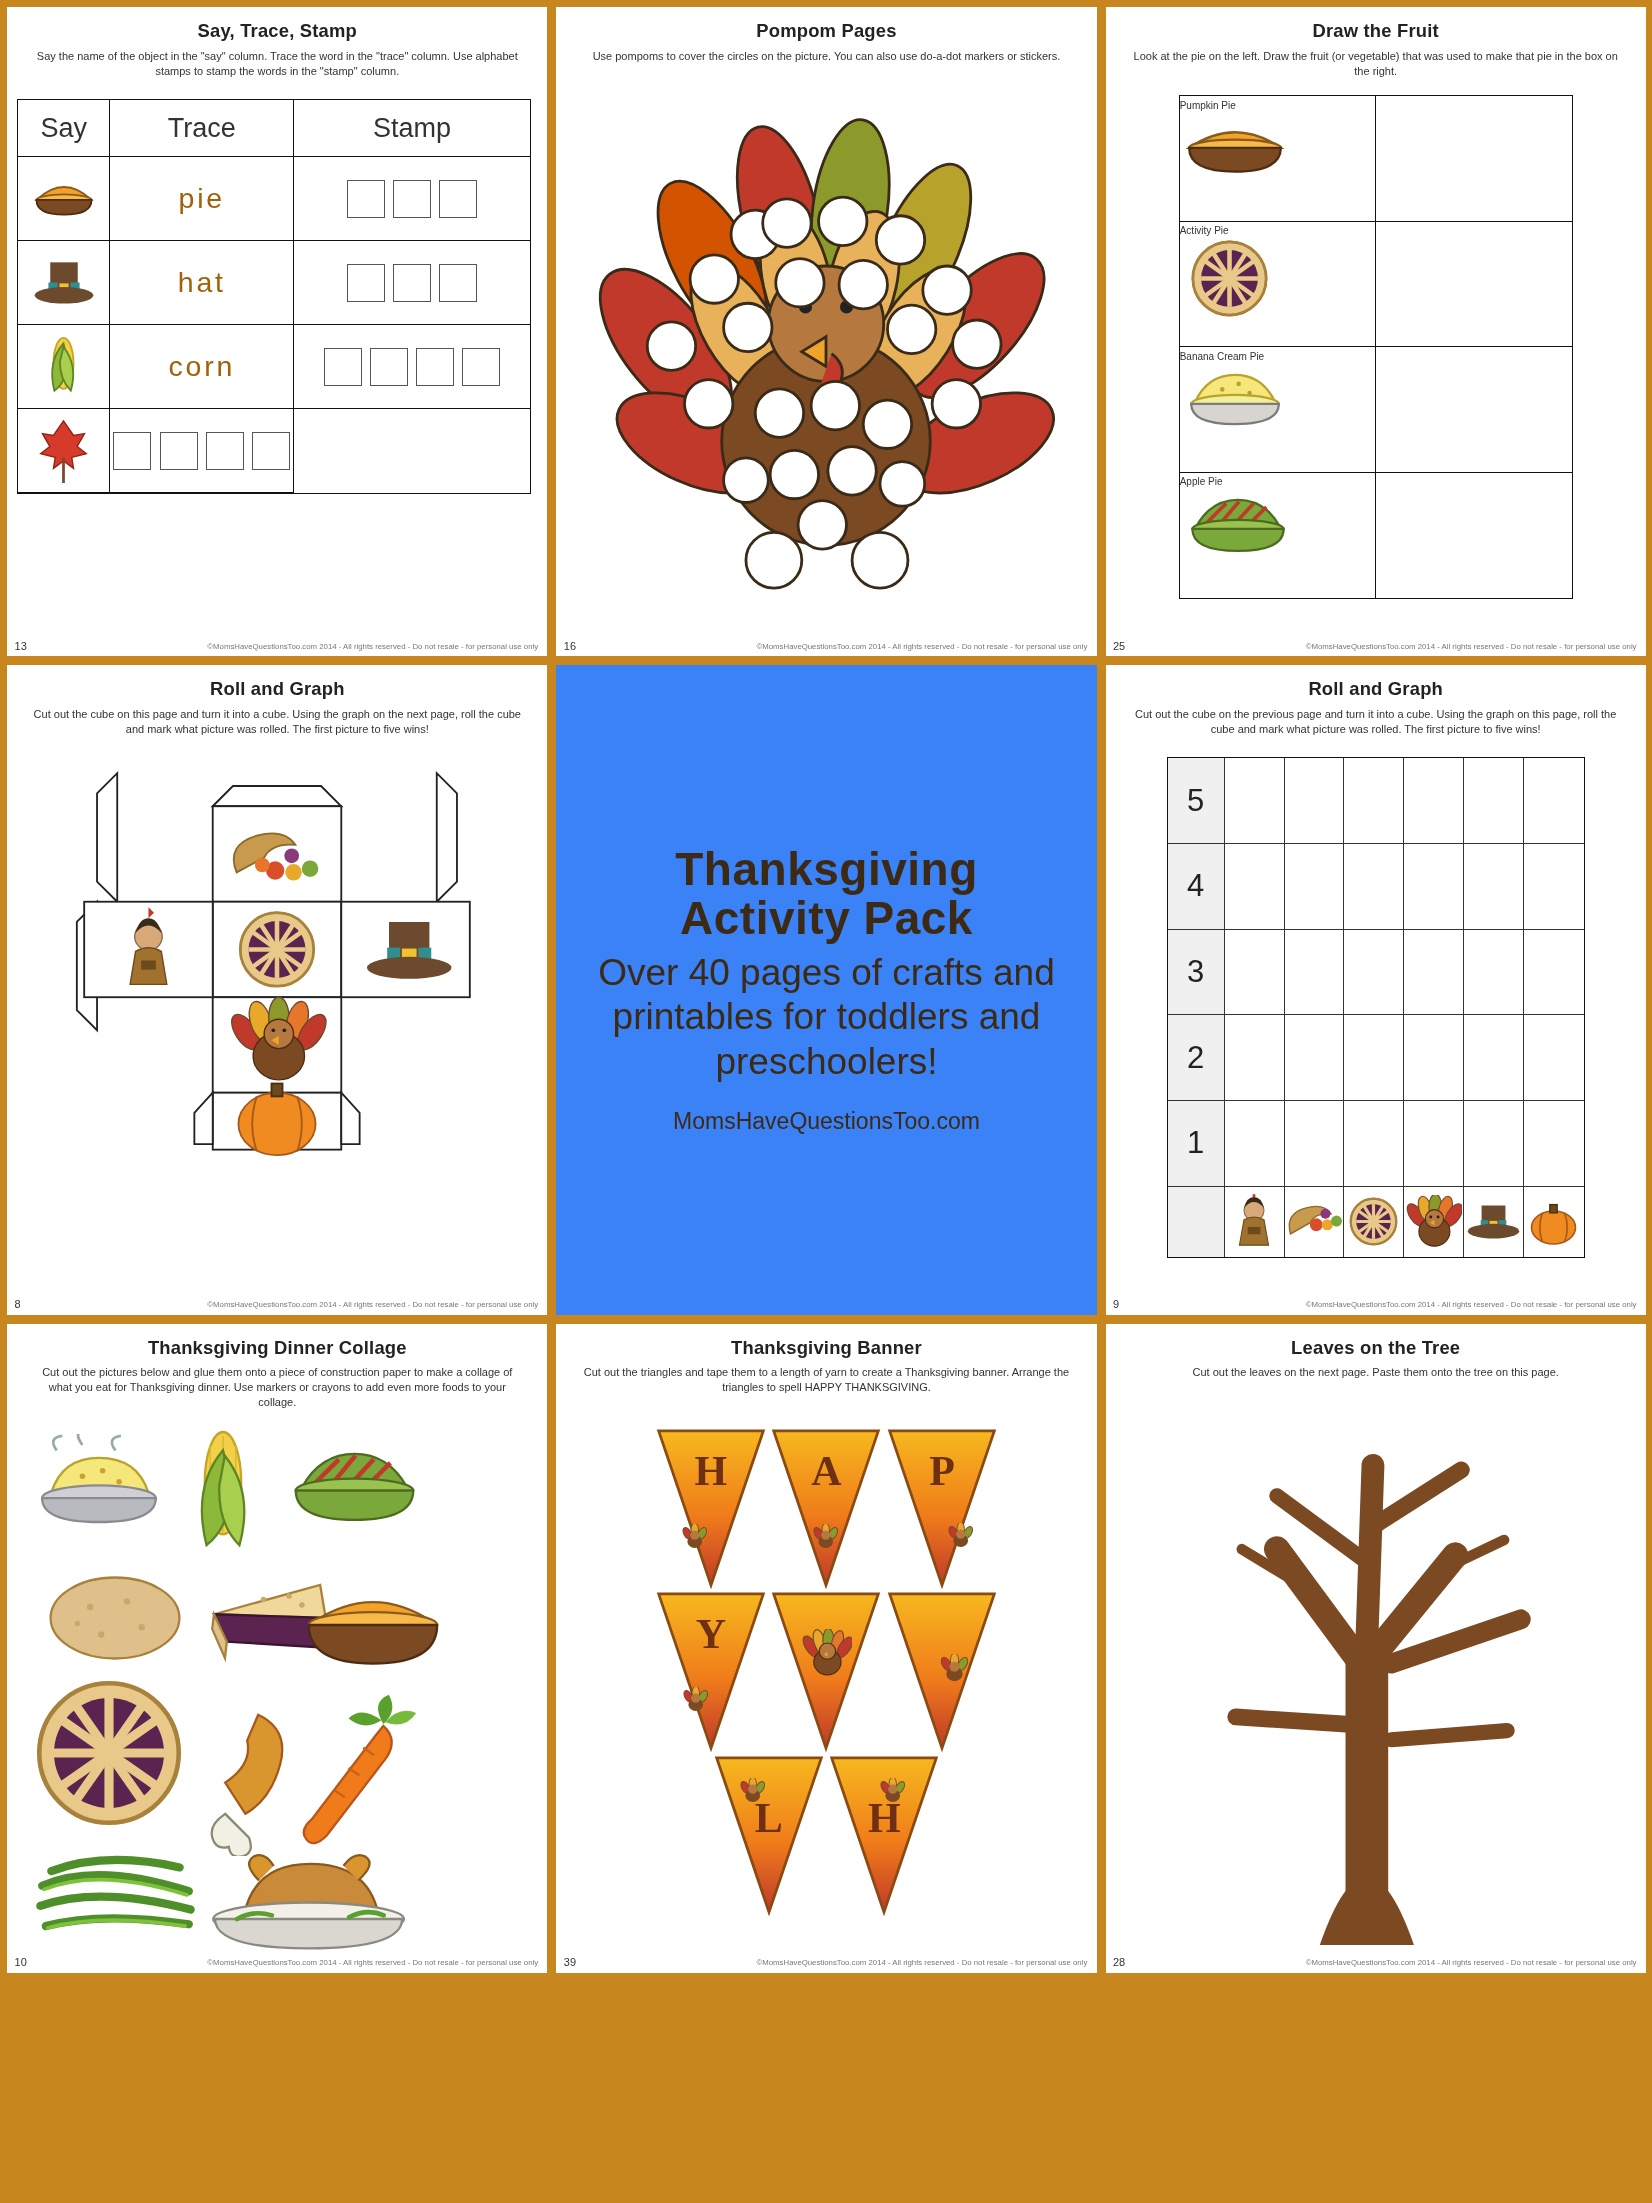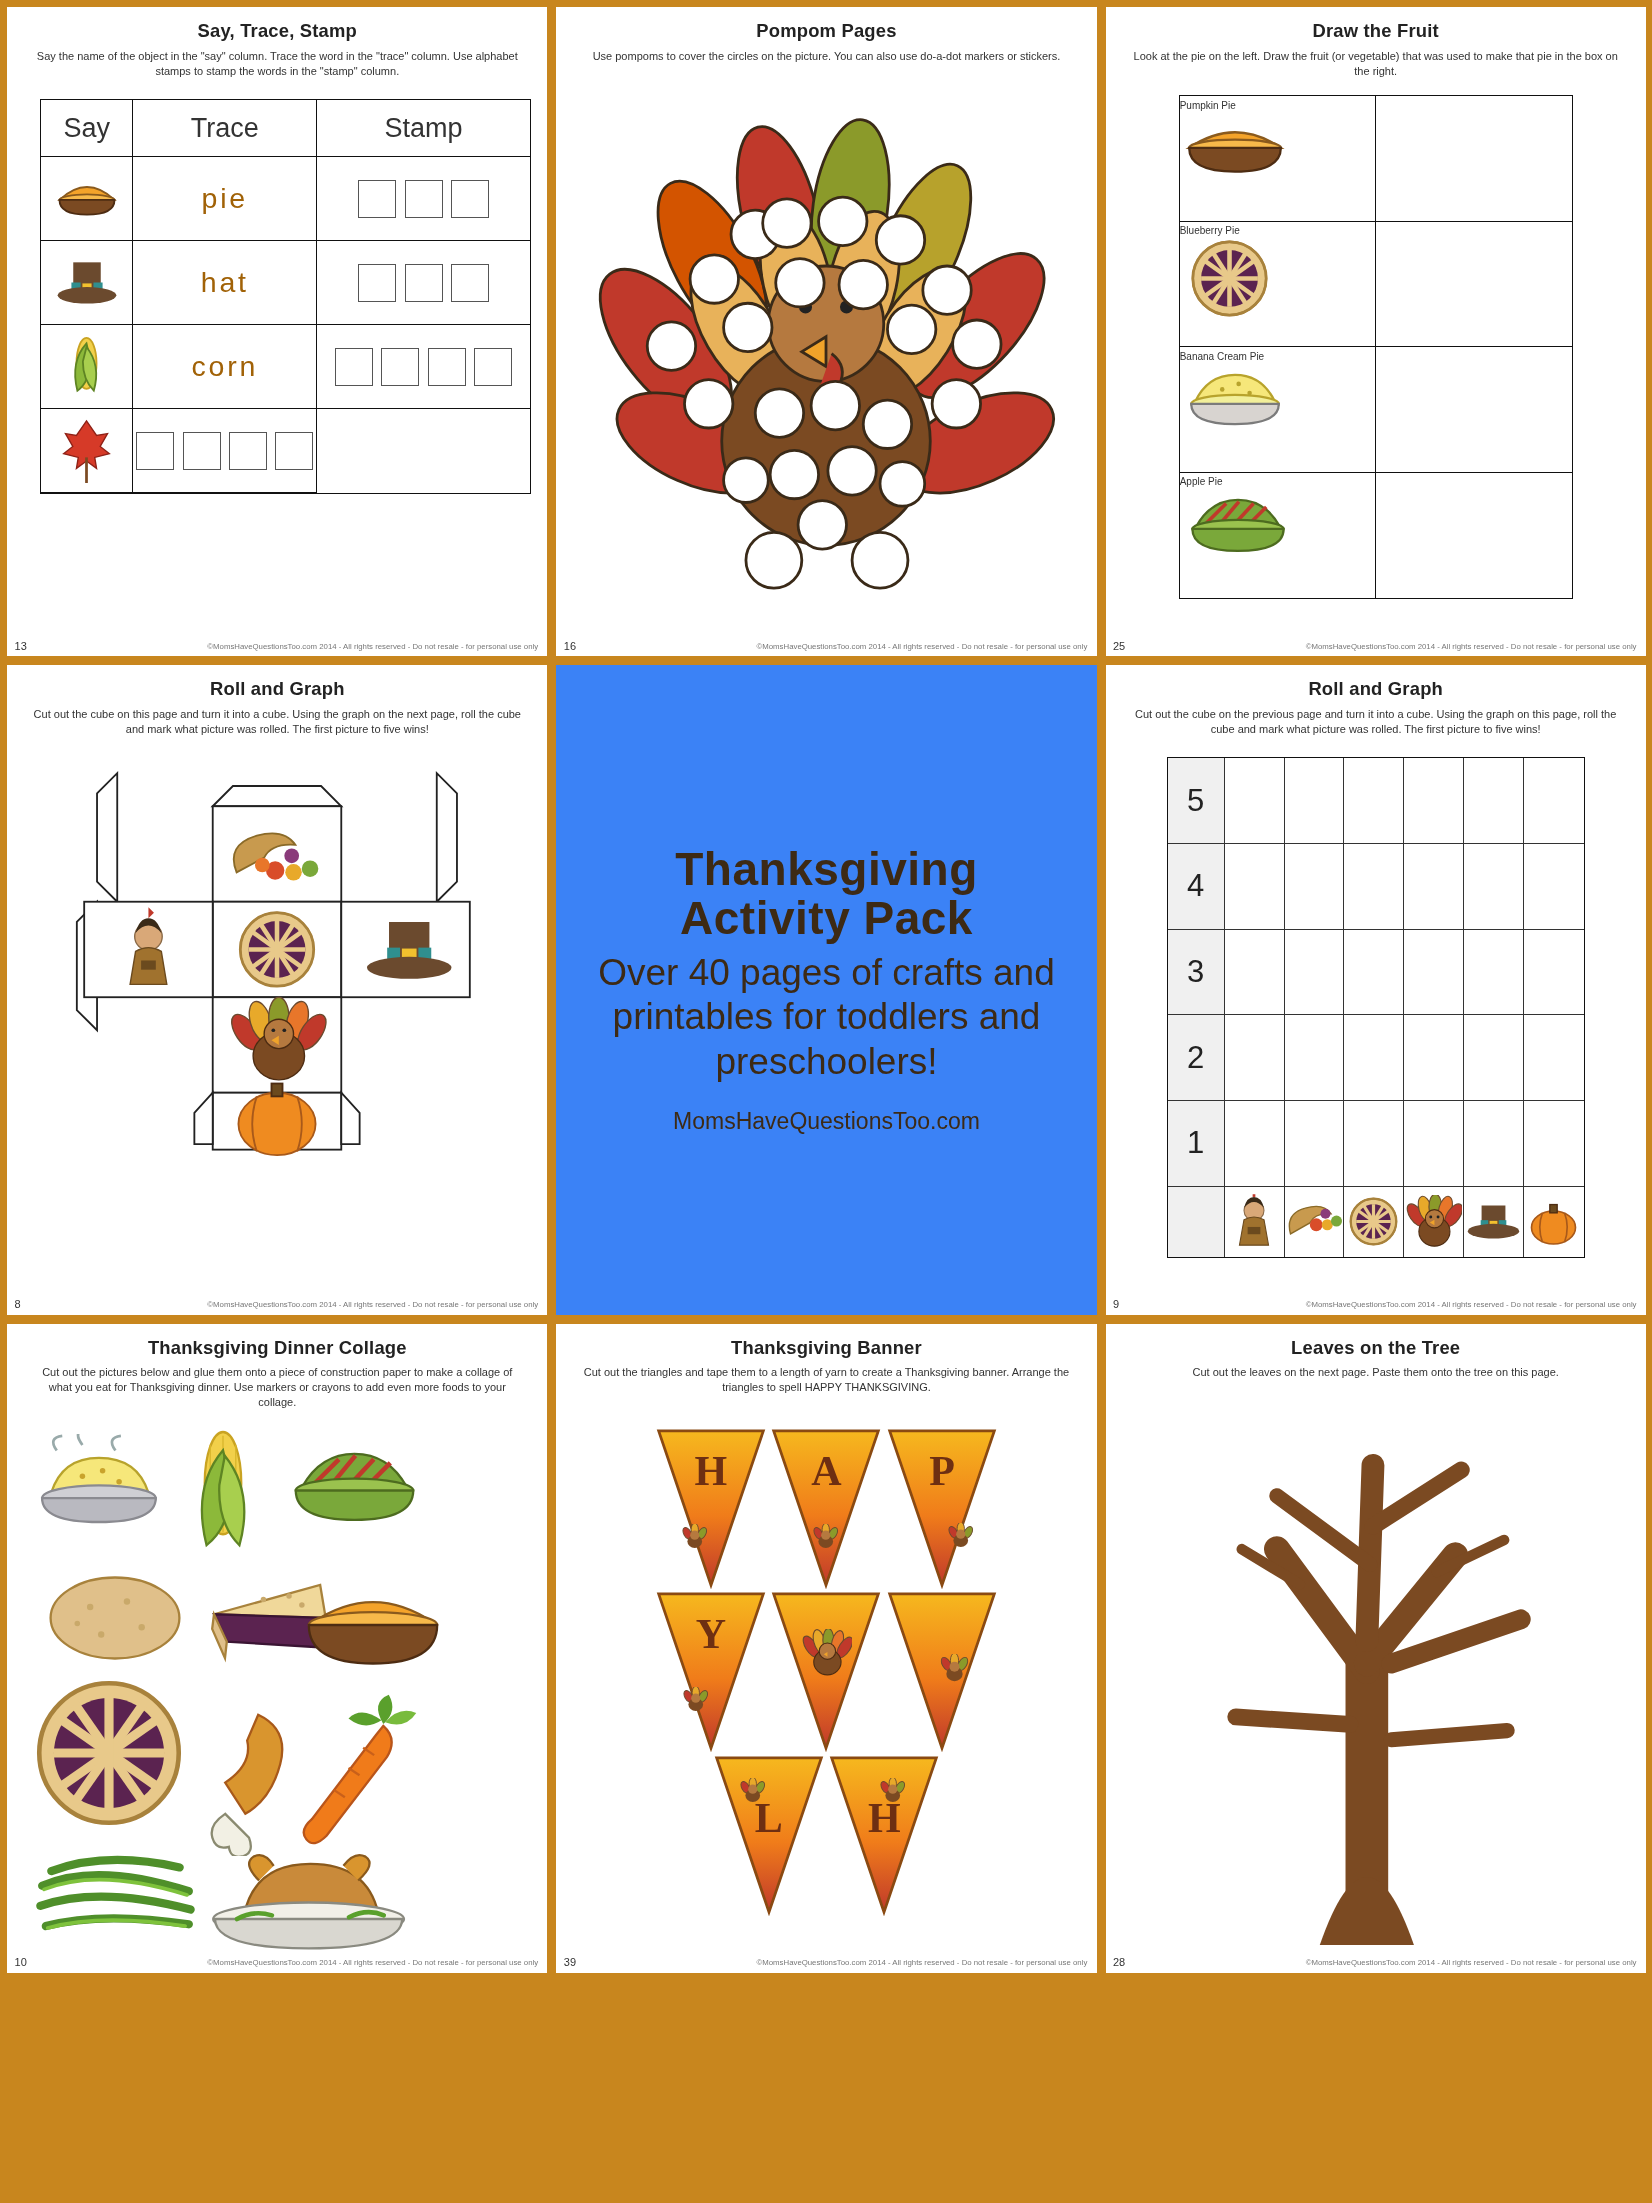--- a/index.html
+++ b/index.html
@@ -50,21 +50,21 @@
   .copyright {
     position:absolute;
     right:9.2px; bottom:5.5px;
     font-size:7.8px;
     color:#777;
     white-space:nowrap;
   }
 
   
   .sts-table {
-    position:absolute; left:33px; top:92px; right:16.5px;
+    position:absolute; left:10px; top:92px; right:16.5px;
     border:1.8px solid #111;
     display:grid;
     grid-template-columns: 92px 184px 1fr;
     grid-template-rows: 57px 84px 84px 84px 84px;
   }
   .sts-table > div {
     border-right:1.8px solid #111;
     border-bottom:1.8px solid #111;
     display:flex; align-items:center; justify-content:center;
     position:relative;
@@ -320,21 +320,21 @@
         <span class="fruit-label">Pumpkin Pie</span>
         <svg width="110" height="70" viewBox="0 0 120 76">
           <path d="M10 40 Q60 6 110 40 Z" fill="#f4a32a" stroke="#8a5a1d" stroke-width="2.5"></path>
           <ellipse cx="60" cy="40" rx="50" ry="9" fill="#f7b94a" stroke="#8a5a1d" stroke-width="2.5"></ellipse>
           <path d="M10 40 q0 26 50 26 q50 0 50 -26 Z" fill="#7b4a22" stroke="#4d2c12" stroke-width="2.5"></path>
         </svg>
       </div>
       <div></div>
 
       <div>
-        <span class="fruit-label">Blueberry Pie</span>
+        <span class="fruit-label">Activity Pie</span>
         <svg width="99" height="83" viewBox="0 0 108 90">
           <circle cx="54" cy="46" r="40" fill="#e8c98a" stroke="#a8823c" stroke-width="2.5"></circle>
           <circle cx="54" cy="46" r="31" fill="#5b2350"></circle>
           <g stroke="#e8c98a" stroke-width="5">
             <line x1="26" y1="26" x2="82" y2="66"></line>
               <line x1="36" y1="18" x2="72" y2="74"></line>
             <line x1="26" y1="66" x2="82" y2="26"></line>
               <line x1="36" y1="74" x2="72" y2="18"></line>
             <line x1="23" y1="46" x2="85" y2="46"></line>
               <line x1="54" y1="15" x2="54" y2="77"></line>

